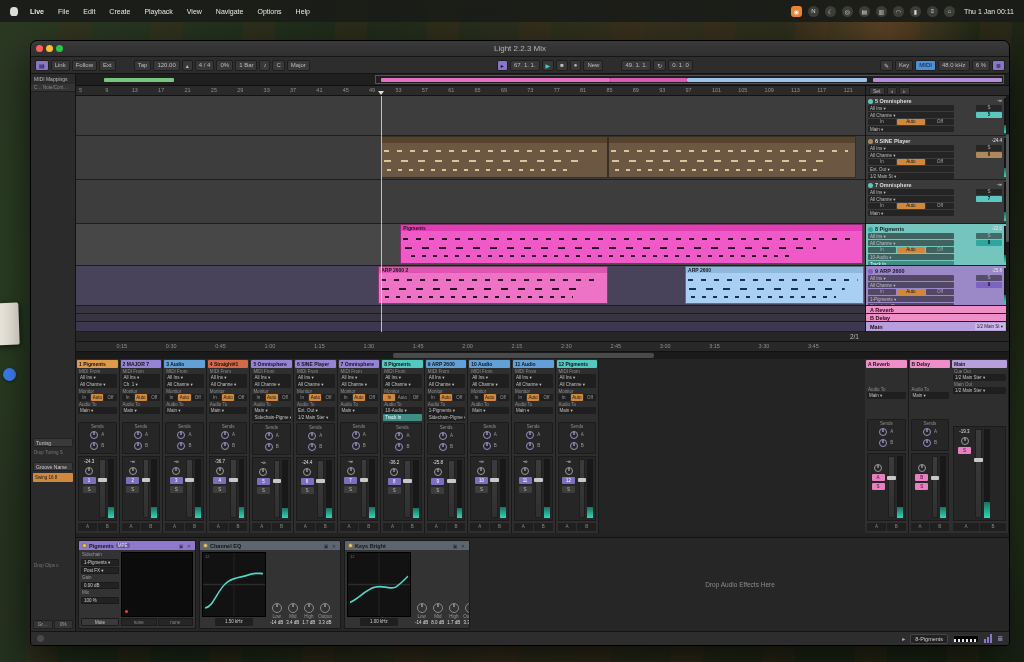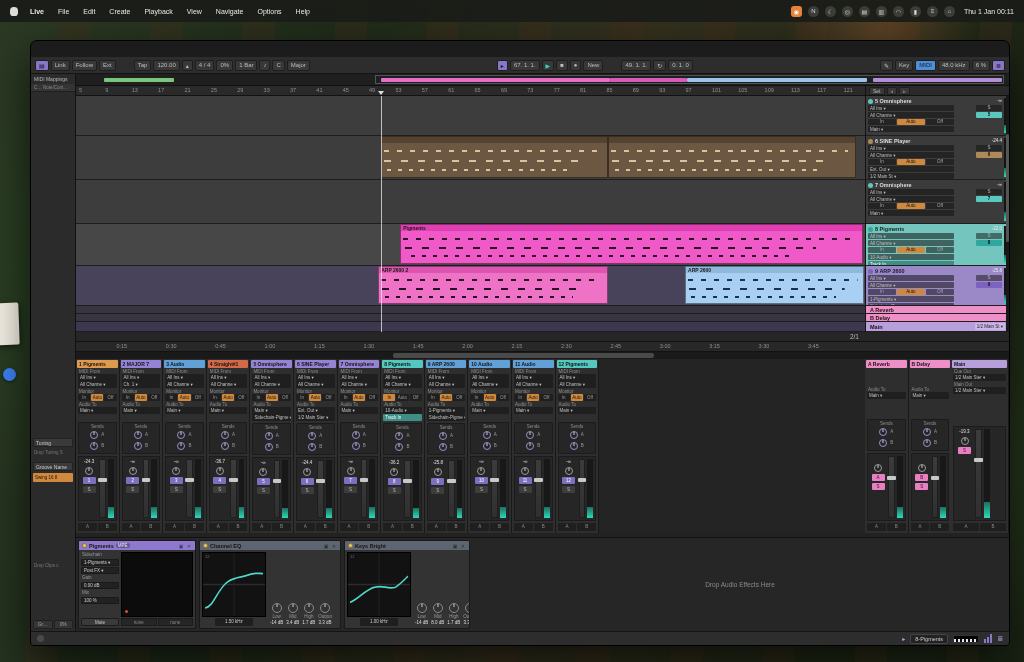--- a/index.html
+++ b/index.html
@@ -197,20 +197,26 @@
       <span class="st-i">⌂</span>
       <span class="mb-clock">Thu 1 Jan 00:11</span>
     </span>
 </div>
 
 <div class="note"></div>
 <div class="badge"></div>
 
 <div class="window">
 
+  <div class="titlebar">
+    <span class="tl" style="left:5px;background:#ff5f57"></span>
+    <span class="tl" style="left:15px;background:#febc2e"></span>
+    <span class="tl" style="left:25px;background:#28c840"></span>
+    <span class="title">Light 2.2.3 Mix</span>
+  </div>
 
   <div class="transport">
     <span class="chip purple">▤</span>
     <span class="chip">Link</span>
     <span class="chip">Follow</span>
     <span class="chip">Ext</span>
     <span class="tsp2"></span>
     <span class="chip">Tap</span>
     <span class="chip">120.00</span>
     <span class="chip">▴</span>

